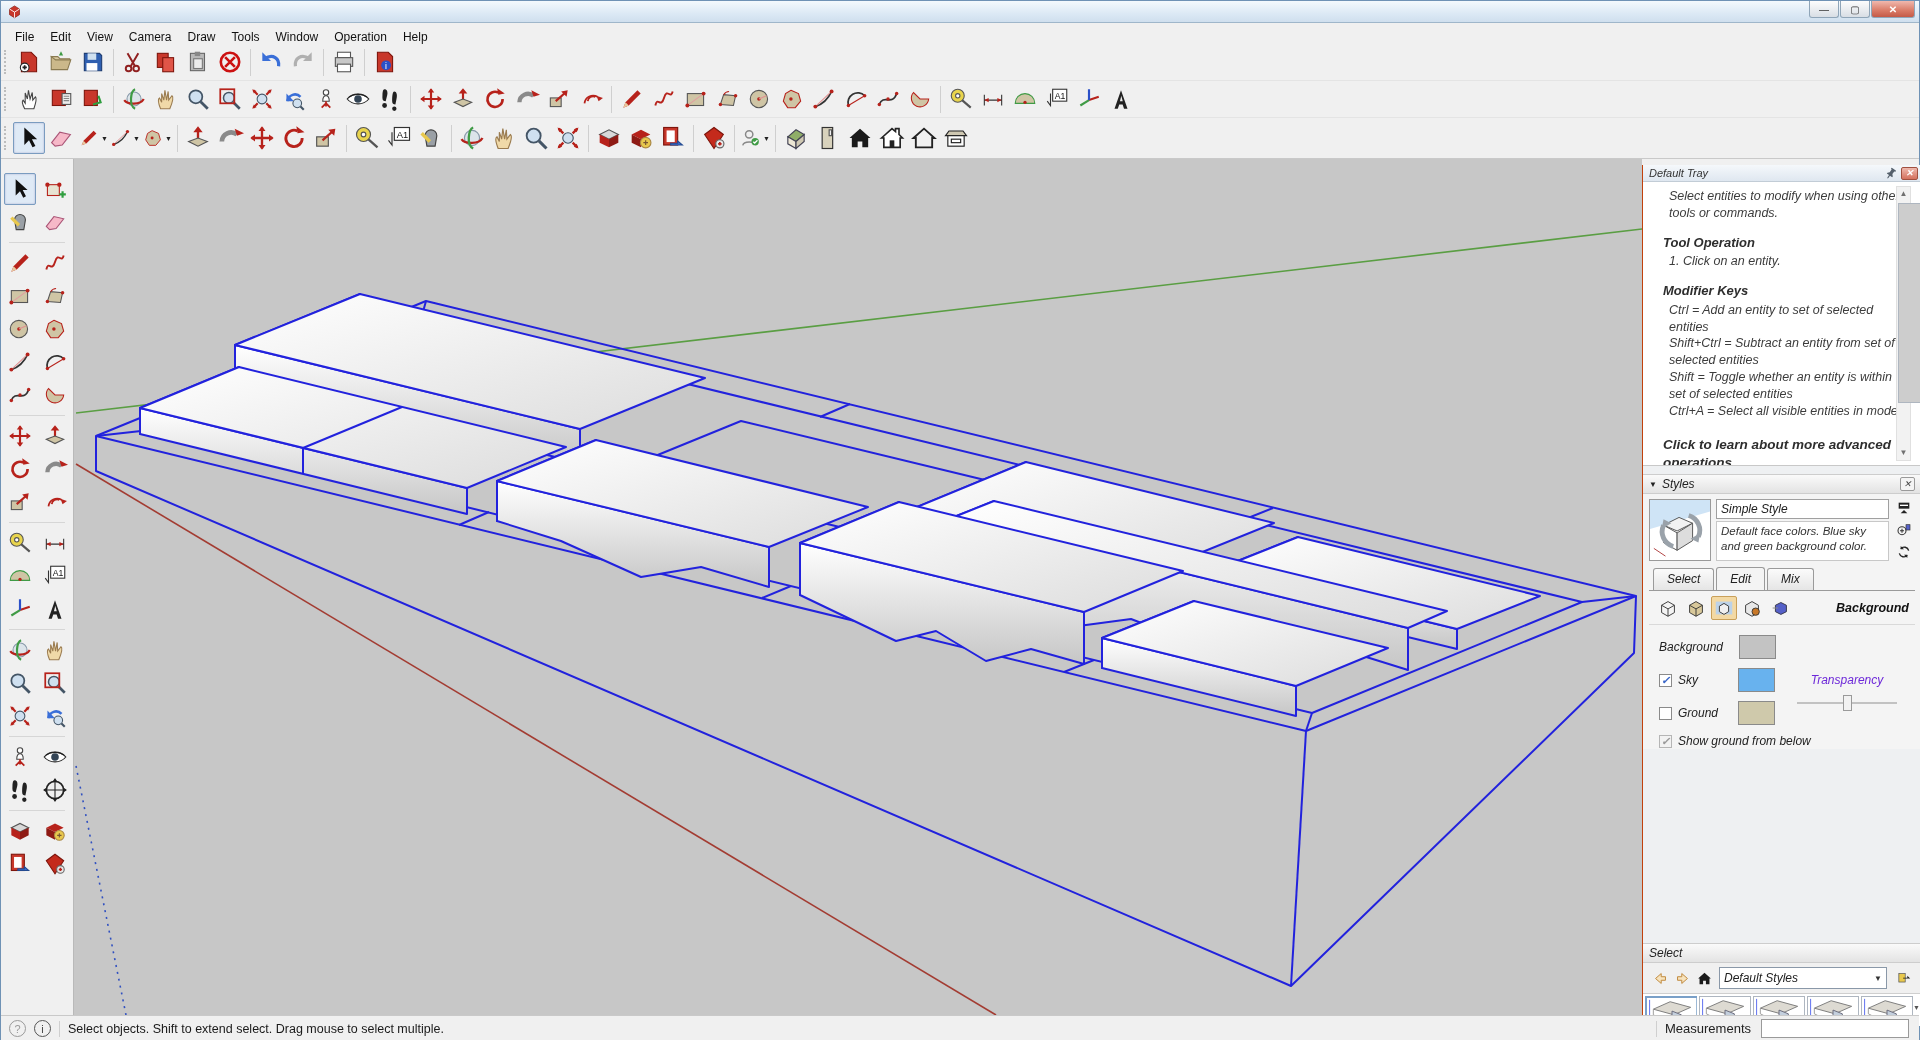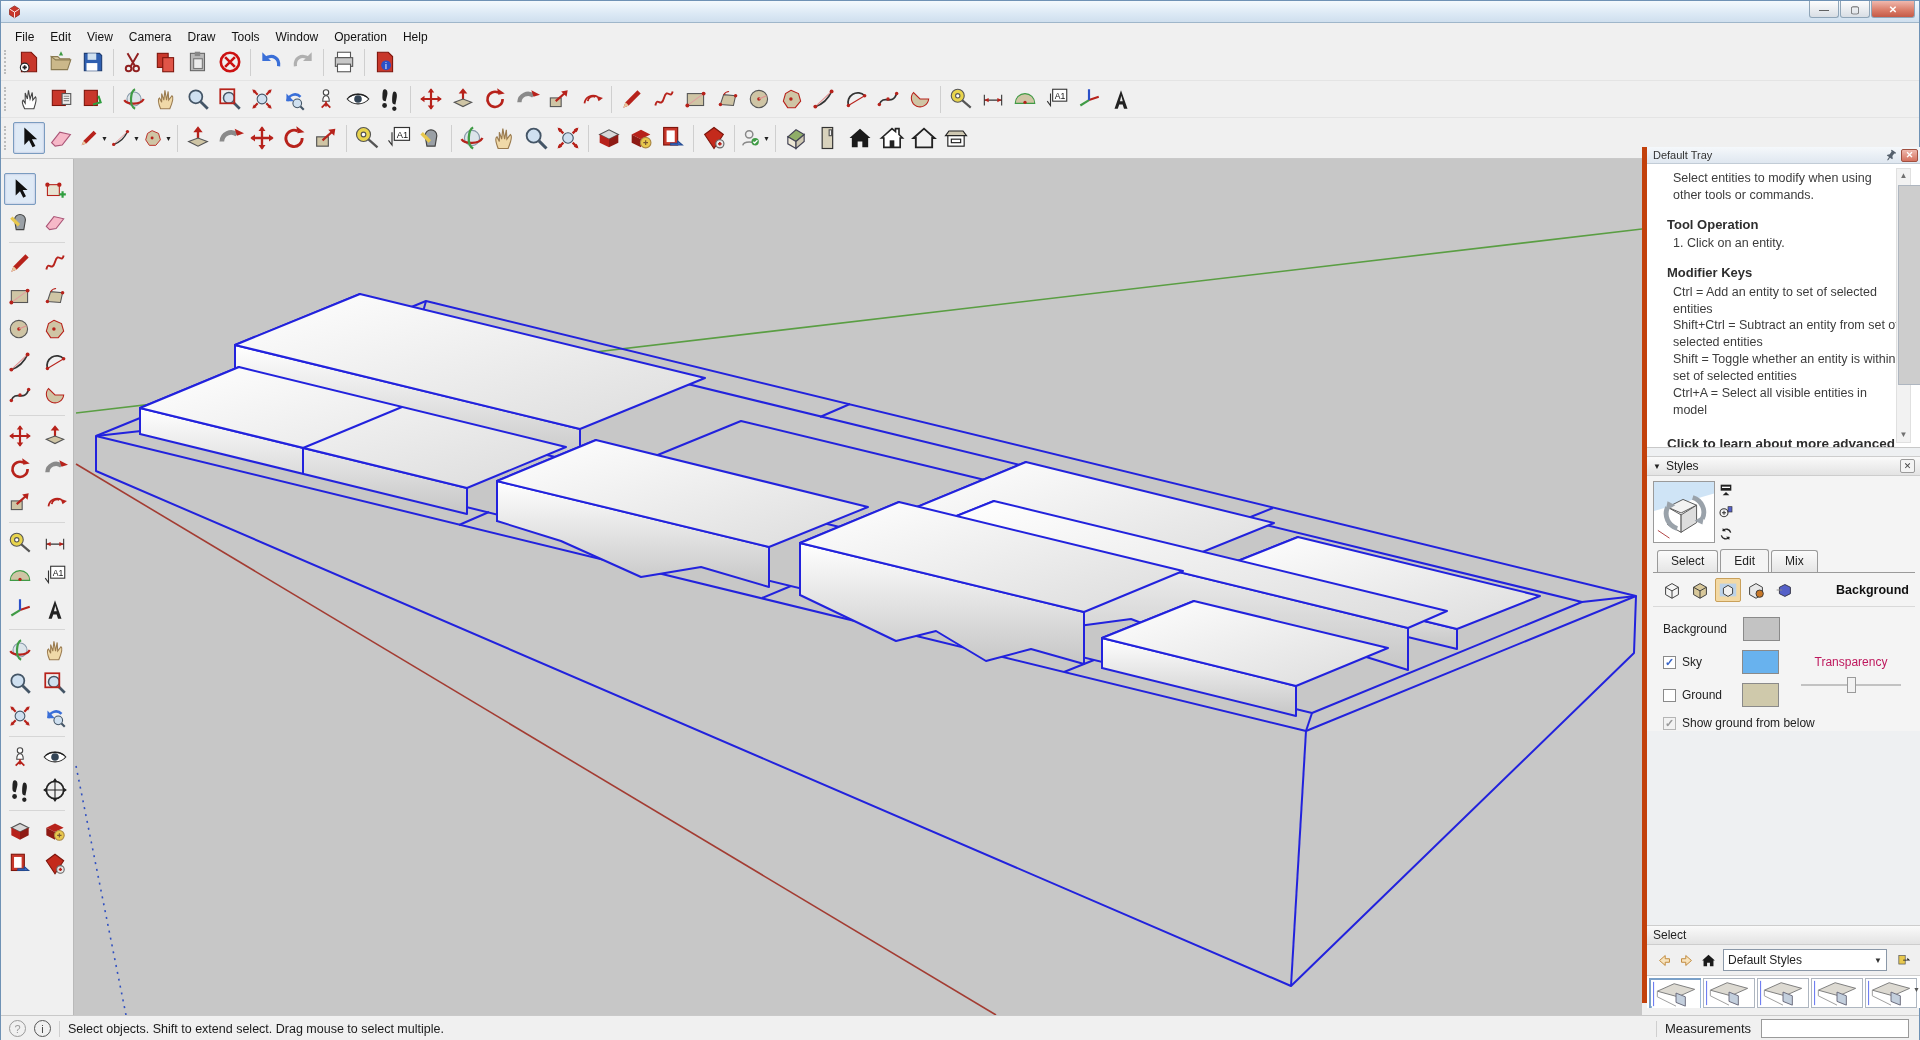--- a/index.html
+++ b/index.html
@@ -41,22 +41,22 @@
   .lts { position:absolute; left:0; top:158px; width:73px; height:856px; background:#f0f0f0;
     border-right:1px solid #b9b9b9; padding-top:14px; }
   .ltsrow { display:flex; justify-content:center; gap:3px; margin-bottom:1px; }
   .lts .hsep { height:1px; background:#d6d6d6; margin:4px 8px; }
 
   
   .viewport { position:absolute; left:73px; top:158px; width:1568px; height:856px; background:#c7c7c7; }
   .viewport svg { display:block; }
 
   
-  .tray { position:absolute; left:1641px; top:146px; width:279px; height:856px; background:#eef0f2;
-    border-left:5px solid #c2410c; font-size:12px; }
+  .tray { position:absolute; left:1641px; top:164px; width:279px; height:856px; background:#eef0f2;
+    border-left:1px solid #c2410c; font-size:12px;font-style:italic; }
   .tray-header { height:17px; background:linear-gradient(#f5f8fb,#dfe7f0); border-bottom:1px solid #c2ccd6;
     display:flex; align-items:center; padding:0 3px 0 6px; font-size:11px; color:#333; }
   .tray-header .spacer { flex:1; }
   .tray-close { width:17px; height:13px; background:linear-gradient(#eFb9ae,#d4715e); border:1px solid #a05040;
     border-radius:2px; color:#fff; font-size:9px; font-weight:bold; display:flex; align-items:center; justify-content:center; margin-left:3px; }
   .instructor { position:relative; height:284px; background:#fff; border-bottom:1px solid #c8c8c8;
     padding:6px 20px 0 26px; color:#3c3c3c; font-size:12.5px; line-height:1.35; overflow:hidden; }
   .instructor h4 { font-size:13px; color:#2e2e2e; margin:12px 0 2px -6px; }
   .instructor .link { font-weight:bold; font-size:13.5px; margin:16px 0 0 -6px; color:#2e2e2e; }
   .vscroll { position:absolute; right:10px; top:4px; bottom:4px; width:15px; background:#f2f2f2; border:1px solid #e0e0e0; }
@@ -91,21 +91,21 @@
   .eicon.selected { background:#f3d9a4; border:1px solid #c9a05a; border-radius:2px; }
   .editrow .section-label { margin-left:auto; font-weight:bold; font-size:12.5px; color:#111; }
 
   .bgform { padding:10px 10px 8px 10px; position:relative; height:118px; }
   .formrow { display:flex; align-items:center; margin-bottom:9px; }
   .formrow label { font-size:12px; color:#222; }
   .swatch { width:37px; height:24px; border:1px solid #8a8a8a; margin-left:8px; }
   .cb { width:13px; height:13px; border:1px solid #8a8a8a; background:#fff; margin-right:6px;
     font-size:11px; line-height:11px; text-align:center; color:#3a66c8; font-weight:bold; }
   .cb.disabled { border-color:#b5b5b5; background:#f2f2f2; color:#9a9a9a; }
-  .transp { position:absolute; left:148px; top:48px; width:100px; text-align:center; color:#be185d; font-size:12px; }
+  .transp { position:absolute; left:148px; top:48px; width:100px; text-align:center; color:#6d28d9; font-size:12px; }
   .slider { position:relative; margin-top:8px; height:16px; }
   .slider .track { position:absolute; left:0; right:0; top:7px; height:2px; background:#c2c2c2; }
   .slider .sthumb { position:absolute; left:46px; top:0; width:9px; height:16px; background:#f2f2f2; border:1px solid #9a9a9a; }
   .grayed { color:#9a9a9a; }
 
   .select-sec { position:absolute; left:0; right:0; top:778px; }
   .navrow { display:flex; align-items:center; padding:4px 6px; background:#f0f0f0; }
   .navbtn { width:22px; height:20px; display:flex; align-items:center; justify-content:center; }
   .combo { flex:1; height:22px; border:1px solid #8a98a8; background:#fff; margin:0 6px 0 4px;
     display:flex; align-items:center; padding:10px 4px; font-size:12px; }
@@ -1114,20 +1114,24 @@
           <path d="M0 0 H62 V12 L0 30 Z" fill="#cfe4f6"></path>
           <path d="M14 26 l16-8 14 6 -16 8 z" fill="#f2f2f2" stroke="#555"></path>
           <path d="M14 26 v18 l14 8 v-18 z" fill="#ffffff" stroke="#555"></path>
           <path d="M44 24 v18 l-16 10 v-18 z" fill="#dddddd" stroke="#555"></path>
           <path d="M40 16 a16 16 0 0 1 10 22" fill="none" stroke="#9aa2aa" stroke-width="5"></path>
           <path d="M52 34 l-2 10 -8-4 z" fill="#9aa2aa"></path>
           <path d="M24 48 a16 16 0 0 1 -10-22" fill="none" stroke="#9aa2aa" stroke-width="5"></path>
           <path d="M12 30 l2-10 8 4 z" fill="#9aa2aa"></path>
           <path d="M4 50 l12 8" stroke="#b04040"></path>
         </svg>
+        <div class="style-fields">
+          <div class="style-name">Simple Style</div>
+          <div class="style-desc">Default face colors. Blue sky and green background color.</div>
+        </div>
         <div class="style-btns">
           <div class="sbtn">
             <svg width="16" height="16" viewBox="0 0 24 24">
                 <rect x="4" y="4" width="16" height="9" fill="#222"></rect>
                 <rect x="6" y="7" width="12" height="2" fill="#fff"></rect>
                 <path d="M12 15l5 5H7z" fill="#222"></path>
               </svg>
           </div>
           <div class="sbtn">
             <svg width="16" height="16" viewBox="0 0 24 24">

